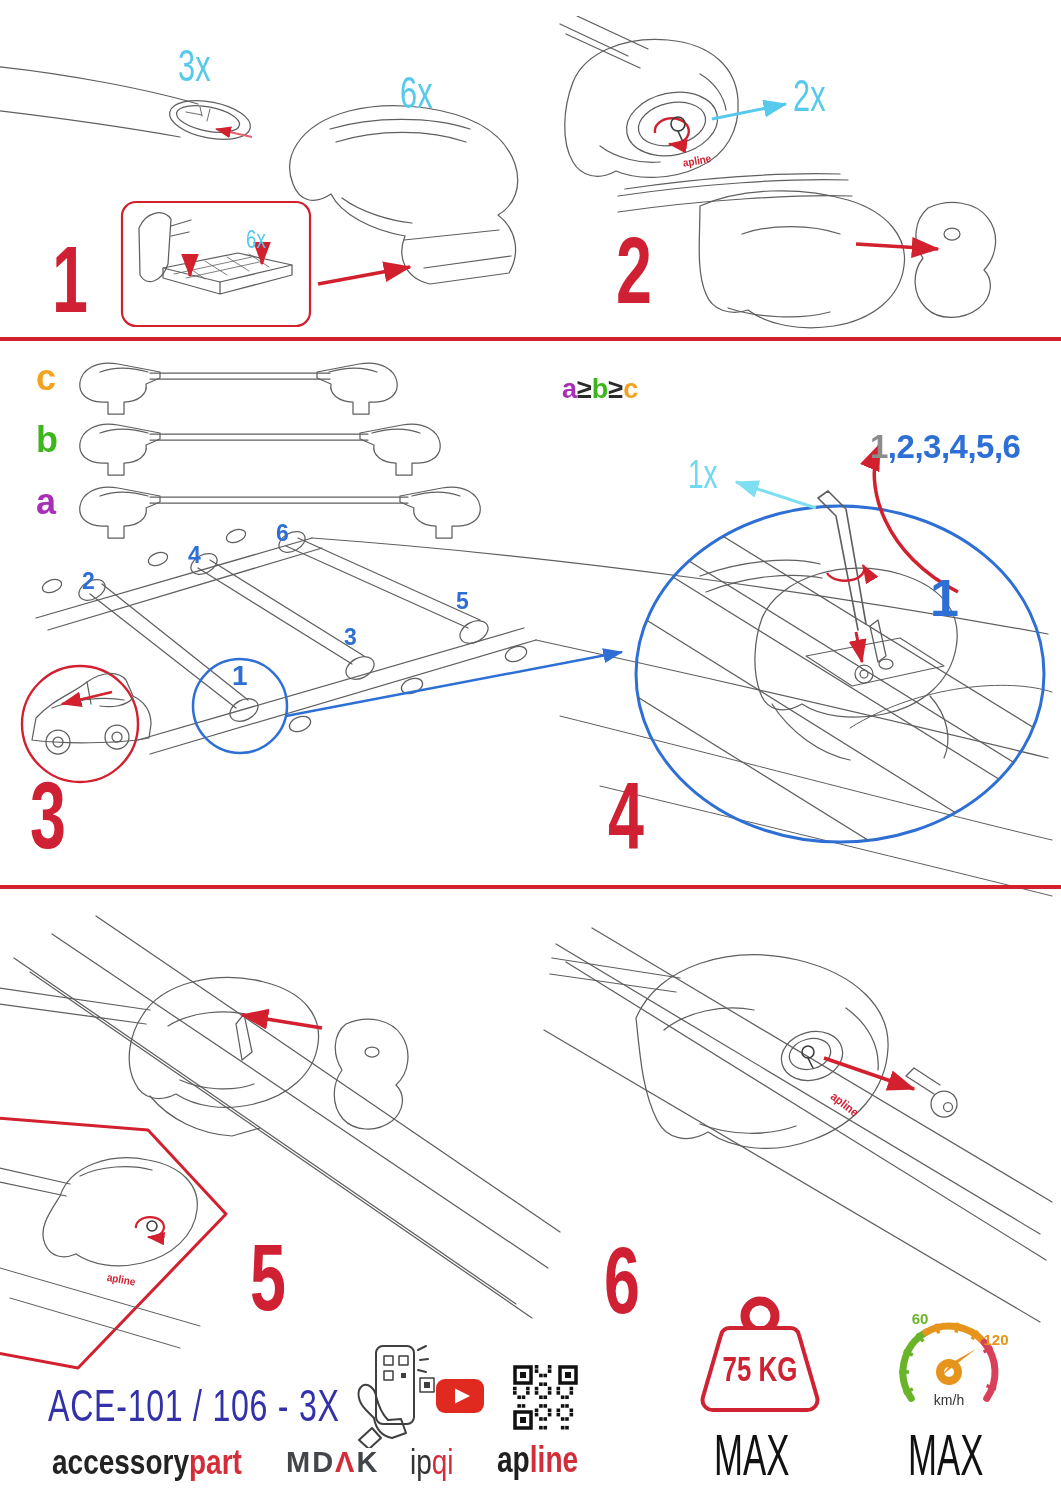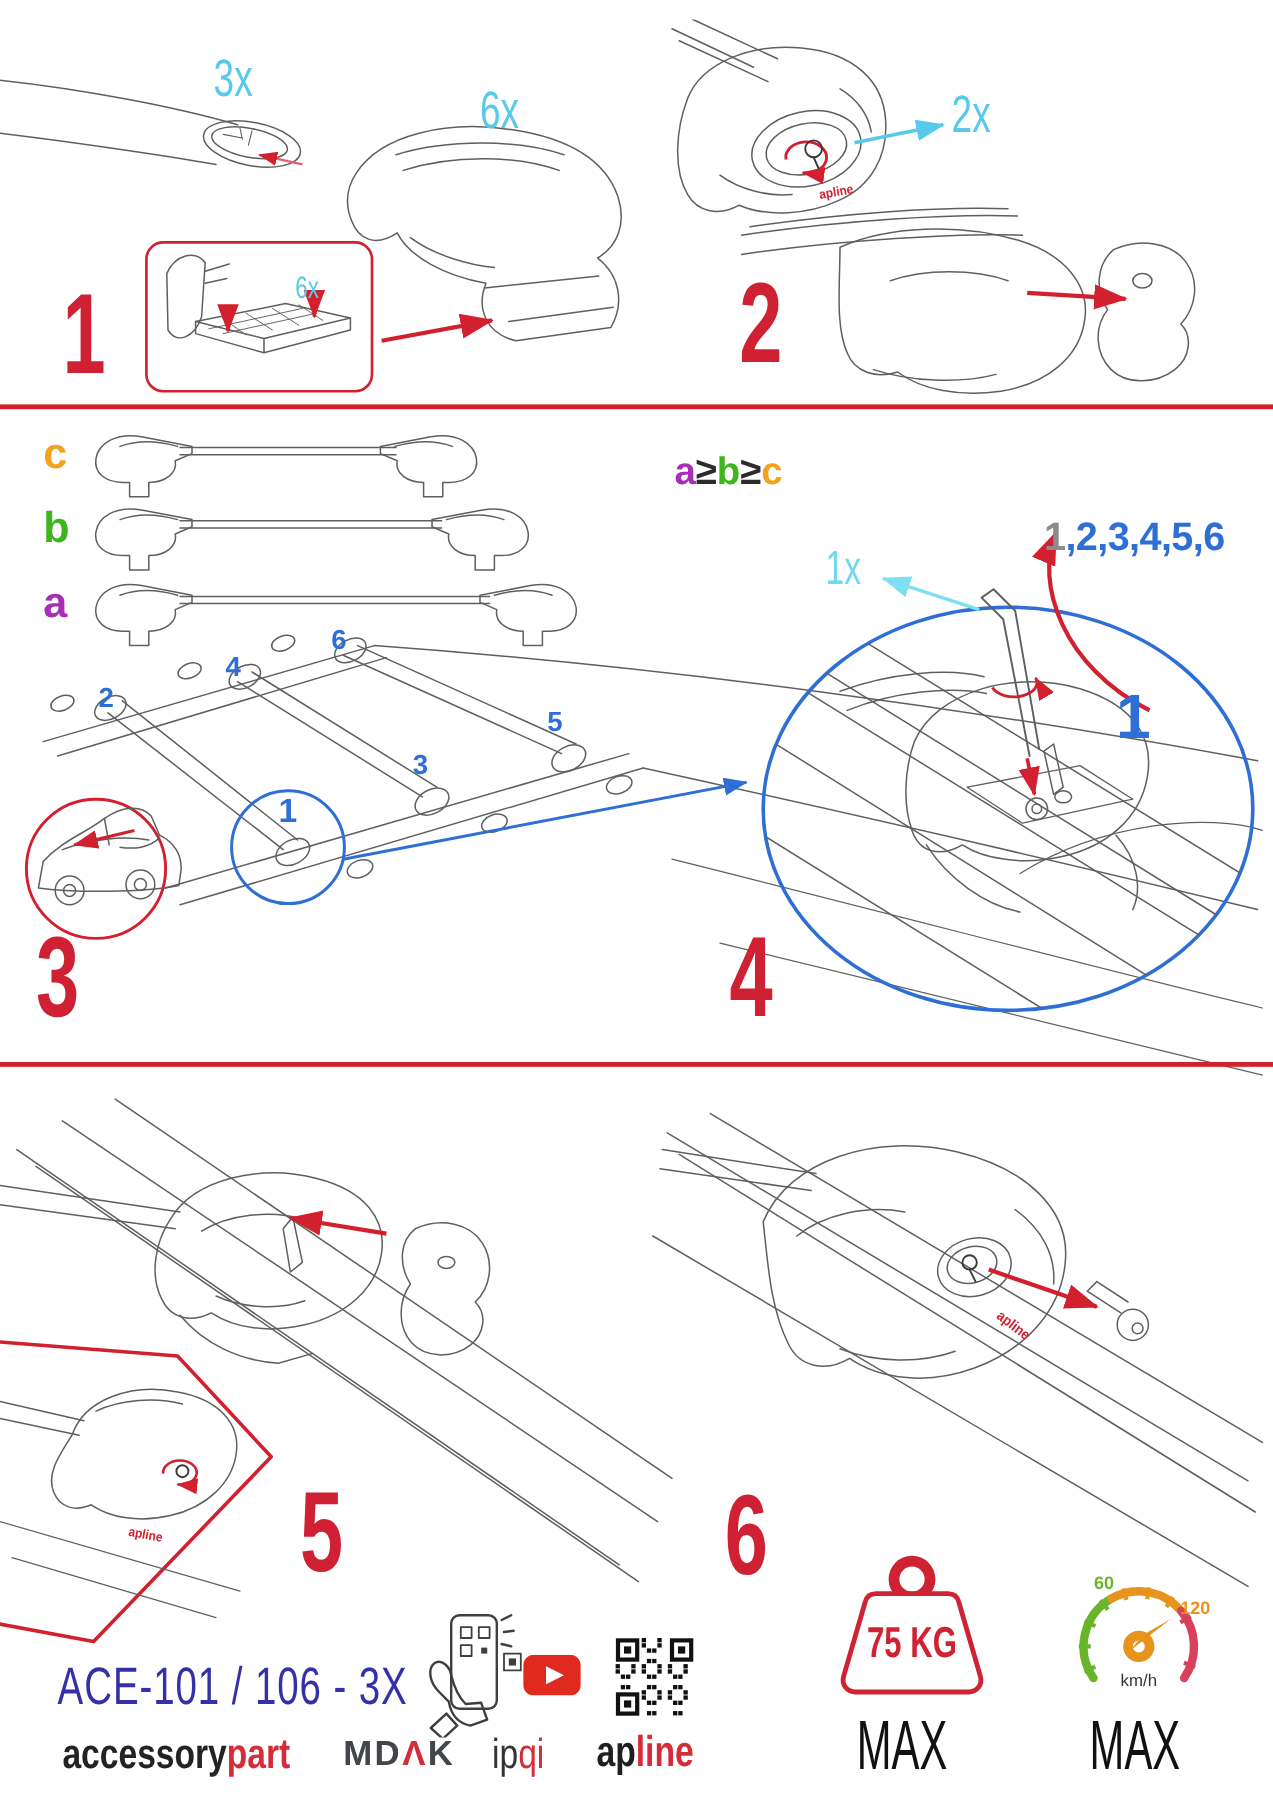--- a/index.html
+++ b/index.html
@@ -6,21 +6,21 @@
   .canvas{position:relative;width:1061px;height:1500px;background:#fff;overflow:hidden;
           font-family:"Liberation Sans",sans-serif;margin-top:16px;}
   .art{position:absolute;left:0;top:0;z-index:1;}
   .lbl{position:absolute;white-space:nowrap;line-height:1;z-index:3;}
   .num{font-size:95px;font-weight:600;color:#cf2133;transform:scaleX(0.68);transform-origin:left top;}
   .qty{font-size:44px;font-weight:300;color:#57c9ea;transform:scaleX(0.70);transform-origin:left top;}
   .qty-sm{font-size:26px;font-weight:300;color:#57c9ea;transform:scaleX(0.72);transform-origin:left top;}
   .qty-lt{font-size:40px;font-weight:300;color:#6fd9ef;transform:scaleX(0.70);transform-origin:left top;}
   .barletter{font-size:36px;font-weight:700;transform-origin:left top;}
   .c-orange{color:#f2a21d}.c-green{color:#3db51c}.c-purple{color:#a72fb5}
-  .rule{font-size:32px;font-weight:700;color:#2b2b2b;letter-spacing:0px;}
+  .rule{font-size:27px;font-weight:700;color:#2b2b2b;letter-spacing:0px;}
   .roofnum{font-size:23px;font-weight:700;color:#2e6fd6;}
   .roofnum-big{font-size:28px;font-weight:700;color:#2e6fd6;}
   .seq{font-size:33px;font-weight:700;letter-spacing:-0.5px;}
   .seq .first{color:#8c8c8c}.seq .rest{color:#2e6fd6}
   .bigblue{font-size:52px;font-weight:700;color:#2e6fd6;}
   .apline-sm{font-size:11px;font-weight:700;color:#cf2133;transform-origin:left top;}
   .hr{position:absolute;left:0;width:1061px;height:4px;background:#d2202f;z-index:2;}
   .model{font-size:44px;font-weight:500;color:#3431a8;transform:scaleX(0.73);transform-origin:left top;letter-spacing:1px;}
   .brand{font-size:35px;font-weight:600;transform:scaleX(0.80);transform-origin:left top;}
   .brand .blk{color:#232323}.brand .red{color:#d42d3a}

